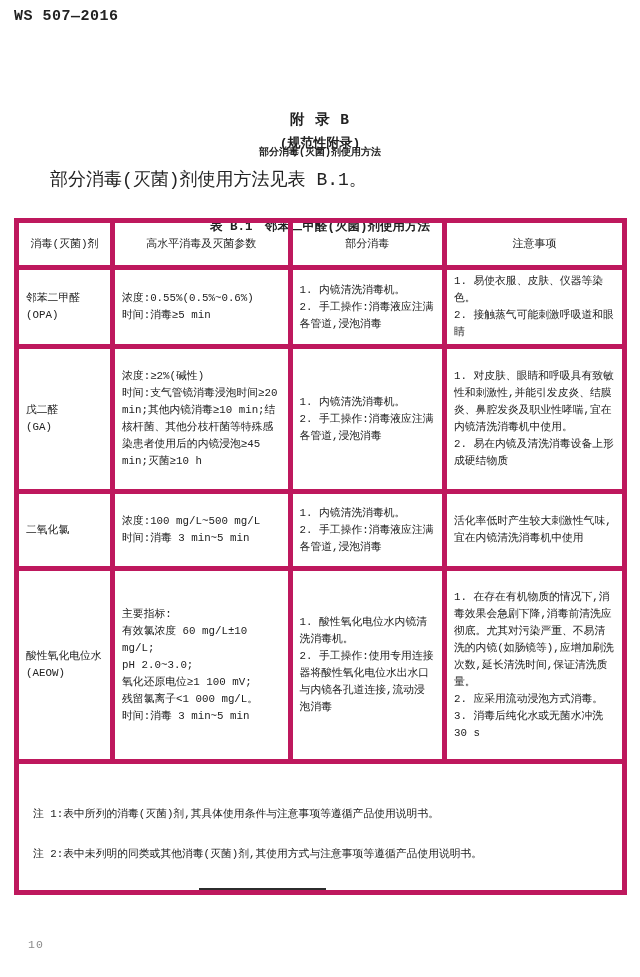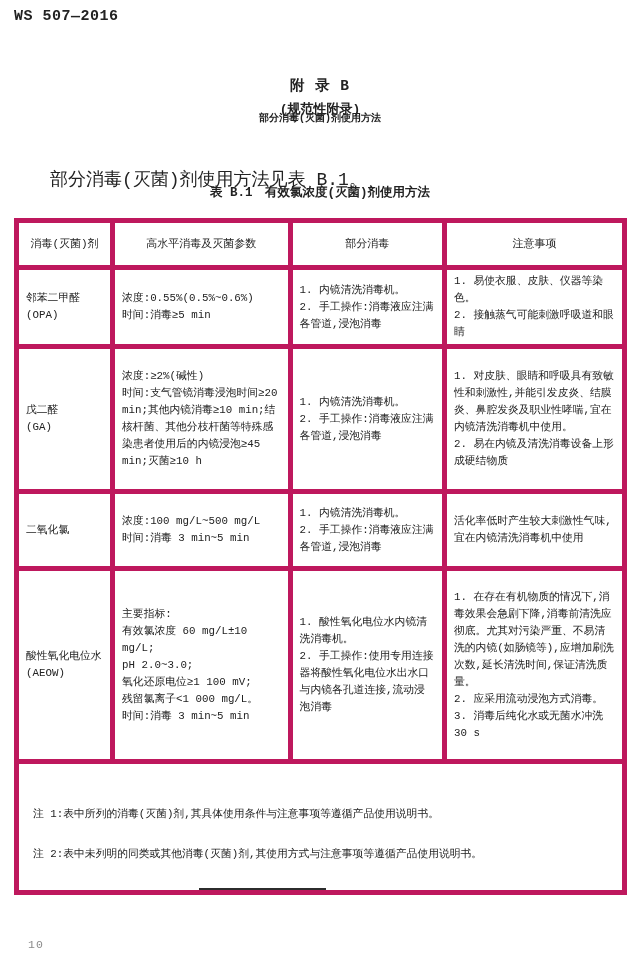--- a/index.html
+++ b/index.html
@@ -8,21 +8,21 @@
     width:640px;height:977px;
     background:#ffffff;
     color:#222222;
     font-family:Liberation Mono, monospace;
     overflow:hidden;
   }
   .doc-number{
     position:absolute;top:8px;left:14px;
     font-size:15px;font-weight:bold;letter-spacing:0.5px;
   }
-  .h-center{position:absolute;left:0;width:100%;text-align:center;font-weight:bold;}
+  .h-center{position:absolute;left:0;width:100%;text-align:center;font-weight:bold;margin-top:34px;}
   .appendix-title{top:76px;font-size:14.5px;letter-spacing:1px;}
   .appendix-subtitle{top:100px;font-size:13px;}
   .appendix-heading{top:111px;font-size:10px;}
   .intro{
     position:absolute;top:153px;left:14px;right:14px;
     font-size:18px;text-indent:2em;line-height:18px;
   }
   .table-caption{top:184px;font-size:12.5px;}
   table.main{
     position:absolute;top:218px;left:14px;
@@ -68,21 +68,21 @@
 <div class="page">
 
   <div class="doc-number">WS 507—2016</div>
 
   <div class="h-center appendix-title">附  录  B</div>
   <div class="h-center appendix-subtitle">(规范性附录)</div>
   <div class="h-center appendix-heading">部分消毒(灭菌)剂使用方法</div>
 
   <p class="intro">部分消毒(灭菌)剂使用方法见表 B.1。</p>
 
-  <div class="h-center table-caption">表 B.1　有效氯浓度(灭菌)剂使用方法</div>
+  <div class="h-center table-caption">表 B.1　邻苯二甲醛(灭菌)剂使用方法</div>
 
   <table class="main">
     <colgroup>
       <col class="c1">
         <col class="c2">
         <col class="c3">
         <col class="c4">
     </colgroup>
     <thead>
       <tr>

